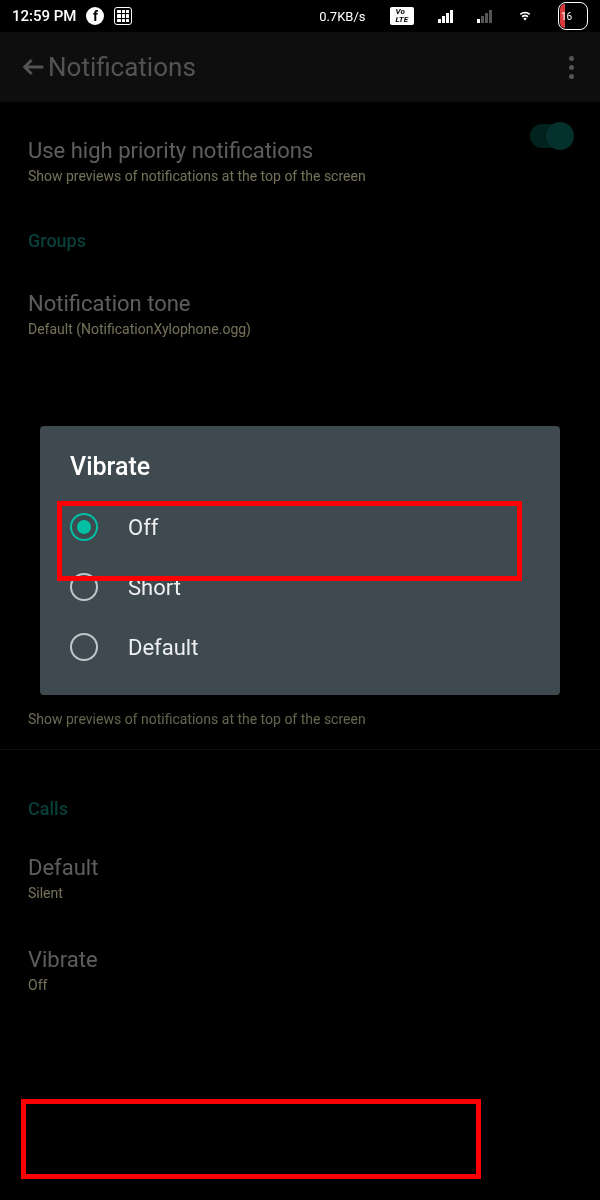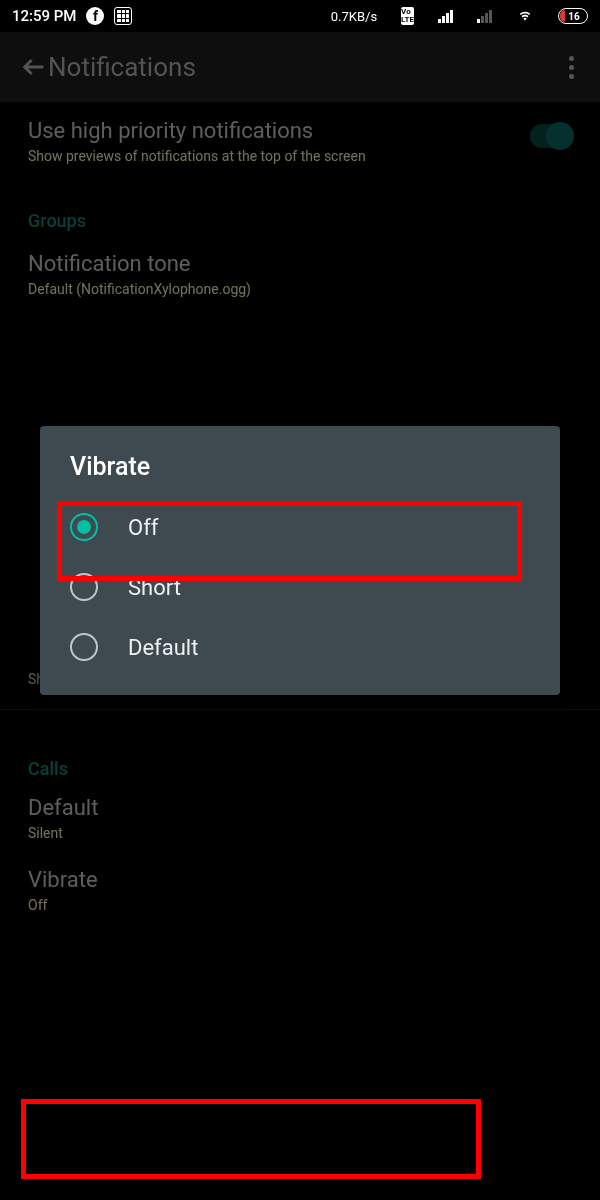--- a/index.html
+++ b/index.html
@@ -12,42 +12,42 @@
     
     .status-bar { height: 32px; display: flex; align-items: center; justify-content: space-between; padding: 0 12px; background: #000; font-size: 15px; font-weight: 500; position: relative; z-index: 10; border-radius: 9px; }
     .status-left, .status-right { display: flex; align-items: center; gap: 8px; }
     .status-left { gap: 10px; }
     .status-right { gap: 24px; font-size: 13px; }
     .status-bar svg { fill: #fff; }
     .fb-icon { width: 18px; height: 18px; display: flex; align-items: center; justify-content: center; background: #fff; border-radius: 50%; color: #000; font-weight: bold; font-size: 14px; }
     .apps-icon { width: 18px; height: 18px; border: 1.5px solid #fff; border-radius: 3px; display: grid; grid-template-columns: 1fr 1fr 1fr; gap: 1px; padding: 2px; }
     .apps-icon span { background: #fff; border-radius: 0.5px; }
     .kb-text { font-size: 13px; font-weight: 400; }
-    .volte { font-size: 8px; background: #fff; color: #000; padding: 1px 0; border-radius: 2px; font-weight: 700; line-height: 1; }
+    .volte { font-size: 8px; background: #fff; color: #000; padding: 1px 6px; border-radius: 2px; font-weight: 700; line-height: 1; font-style: italic; }
     .signal { display: flex; align-items: flex-end; gap: 1px; height: 14px; }
     .signal span { width: 3px; background: #fff; }
     .signal span:nth-child(1){height:4px} .signal span:nth-child(2){height:7px} .signal span:nth-child(3){height:10px} .signal span:nth-child(4){height:13px}
     .signal.weak span { background: #555; }
     .signal.weak span:nth-child(1){background:#fff}
     .wifi { width: 18px; height: 14px; }
-    .battery { width: 30px; height: 16px; border: 1.5px solid #fff; border-radius: 8px; display: flex; align-items: center; justify-content: center; font-size: 10px; font-weight: 700; position: relative; padding-left: 2px; }
+    .battery { width: 30px; height: 28px; border: 1.5px solid #fff; border-radius: 8px; display: flex; align-items: center; font-size: 10px; font-weight: 400; position: relative; padding-left: 2px; }
     .battery::before { content:''; position:absolute; left:1px; top:1px; bottom:1px; width: 5px; background: #d63a3a; border-radius: 6px 0 0 6px; }
     .battery span { position: relative; z-index: 1; }
 
     
     .app-bar { height: 70px; display: flex; align-items: center; padding: 0 20px; background: #1f1f1f; }
     .back-arrow { width: 28px; height: 28px; stroke: #b8b8b8; stroke-width: 2.5; fill: none; }
     .app-title { font-size: 26px; color: #b8b8b8; font-weight: 400; flex: 1; }
     .overflow { display: flex; flex-direction: column; gap: 4px; padding: 6px; }
     .overflow span { width: 5px; height: 5px; background: #bdbdbd; border-radius: 50%; }
 
     
     .content { padding: 0 28px; }
     .setting-row { padding: 16px 0; }
-    .setting-title { font-size: 22px; color: #cfcfcf; margin-bottom: 4px; }
+    .setting-title { font-size: 22px; color: #cfcfcf; margin-bottom: 4px; margin-top: 20px; }
     .setting-sub { font-size: 14px; color: #fef9c3; line-height: 1.35; }
     .section-header { font-size: 18px; color: #128c7e; padding: 28px 0 4px; font-weight: 500; }
     .toggle-row { display: flex; align-items: flex-start; }
     .toggle-row .text-col { flex: 1; }
     .switch { width: 42px; height: 24px; background: #054c44; border-radius: 12px; position: relative; margin-top: 6px; }
     .switch::after { content:''; position:absolute; right:-2px; top:-2px; width:28px; height:28px; background:#0b6e66; border-radius:50%; }
     .divider { height: 1px; background: #222; margin: 20px -28px; }
 
     
     .dialog { position: absolute; left: 40px; right: 40px; top: 426px; background: #3e4a50; border-radius: 4px; z-index: 20; padding: 26px 0 18px; box-shadow: 0 12px 30px rgba(0,0,0,0.6); }

